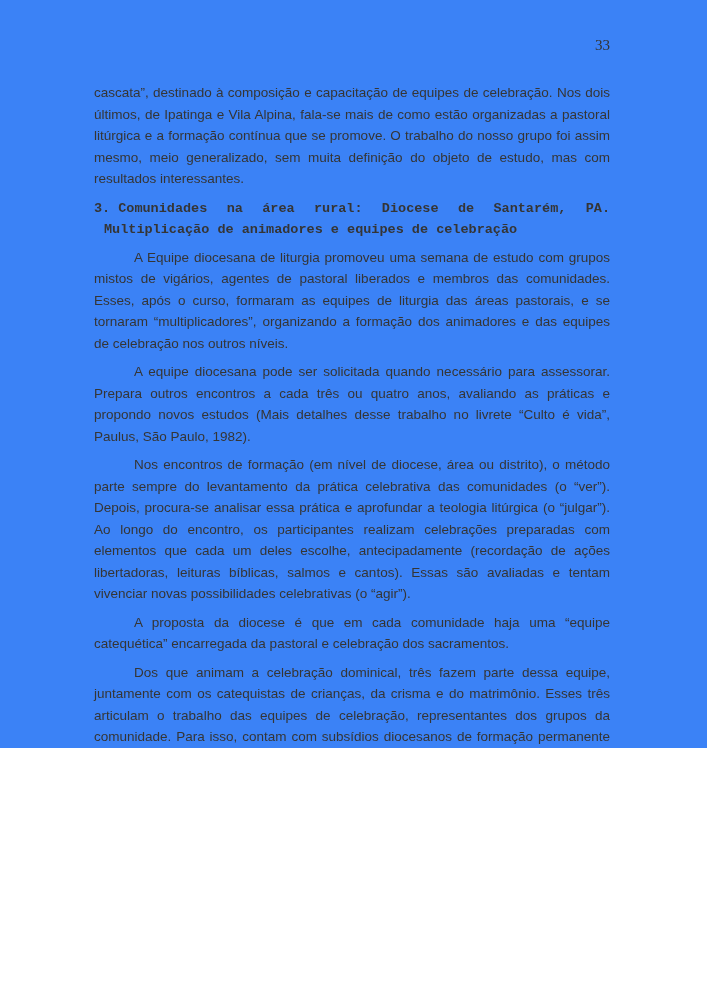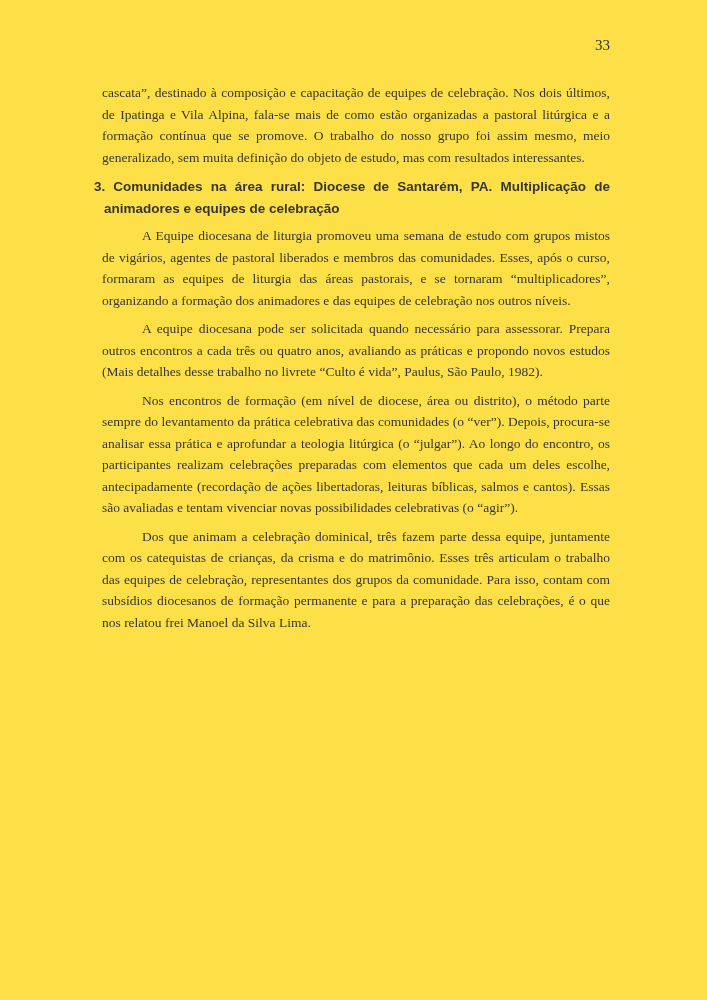--- a/index.html
+++ b/index.html
@@ -3,50 +3,49 @@
 <meta charset="utf-8">
 <style>
   html, body {
     margin: 0;
     padding: 0;
     background: #ffffff;
   }
   .page {
     position: relative;
     width: 707px;
-    height: 1000px;
-    background: #fde047;
+    height: 748px;
+    background: #3b82f6;
     box-sizing: border-box;
     padding: 36px 97px 0 90px;
     overflow: hidden;
   }
   .page-number {
     font-family: "Liberation Serif", serif;
     font-size: 15px;
     line-height: 18px;
     color: #333333;
     text-align: right;
     margin: 0 0 28px 0;
   }
   .body-text {
     font-family: "Liberation Sans", sans-serif;
     font-size: 13.5px;
     line-height: 21.5px;
     color: #353535;
     text-align: justify;
   }
   p.par {
-    margin: 0 0 7px 12px;
-    font-family: Liberation Serif, serif;
+    margin: 0 0 7px 4px;
   }
   p.par.ind {
     text-indent: 40px;
   }
   h2.sec-heading {
-    font-family: Liberation Sans, sans-serif;
+    font-family: Liberation Mono, monospace;
     font-size: 13.5px;
     line-height: 21.5px;
     font-weight: bold;
     color: #353535;
     text-align: justify;
     margin: 8px 0 6px 4px;
     padding-left: 10px;
     text-indent: -10px;
   }
   h2.sec-heading.extra-space-before {
@@ -68,19 +67,20 @@
     <p class="par">cascata”, destinado à composição e capacitação de equipes de celebração. Nos dois últimos, de Ipatinga e Vila Alpina, fala-se mais de como estão organizadas a pastoral litúrgica e a formação contínua que se promove. O trabalho do nosso grupo foi assim mesmo, meio generalizado, sem muita definição do objeto de estudo, mas com resultados interessantes.</p>
 
     <h2 class="sec-heading"><span class="h-num">3.</span><span>Comunidades na área rural: Diocese de Santarém, PA. Multiplicação de animadores e equipes de celebração</span></h2>
 
     <p class="par ind">A Equipe diocesana de liturgia promoveu uma semana de estudo com grupos mistos de vigários, agentes de pastoral liberados e membros das comunidades. Esses, após o curso, formaram as equipes de liturgia das áreas pastorais, e se tornaram “multiplicadores”, organizando a formação dos animadores e das equipes de celebração nos outros níveis.</p>
 
     <p class="par ind">A equipe diocesana pode ser solicitada quando necessário para assessorar. Prepara outros encontros a cada três ou quatro anos, avaliando as práticas e propondo novos estudos (Mais detalhes desse trabalho no livrete “Culto é vida”, Paulus, São Paulo, 1982).</p>
 
     <p class="par ind">Nos encontros de formação (em nível de diocese, área ou distrito), o método parte sempre do levantamento da prática celebrativa das comunidades (o “ver”). Depois, procura-se analisar essa prática e aprofundar a teologia litúrgica (o “julgar”). Ao longo do encontro, os participantes realizam celebrações preparadas com elementos que cada um deles escolhe, antecipadamente (recordação de ações libertadoras, leituras bíblicas, salmos e cantos). Essas são avaliadas e tentam vivenciar novas possibilidades celebrativas (o “agir”).</p>
 
+    <p class="par ind">A proposta da diocese é que em cada comunidade haja uma “equipe catequética” encarregada da pastoral e celebração dos sacramentos.</p>
 
     <p class="par ind">Dos que animam a celebração dominical, três fazem parte dessa equipe, juntamente com os catequistas de crianças, da crisma e do matrimônio. Esses três articulam o trabalho das equipes de celebração, representantes dos grupos da comunidade. Para isso, contam com subsídios diocesanos de formação permanente e para a preparação das celebrações, é o que nos relatou frei Manoel da Silva Lima.</p>
 
 
 
   </div>
 </div>
 
 </body></html>

